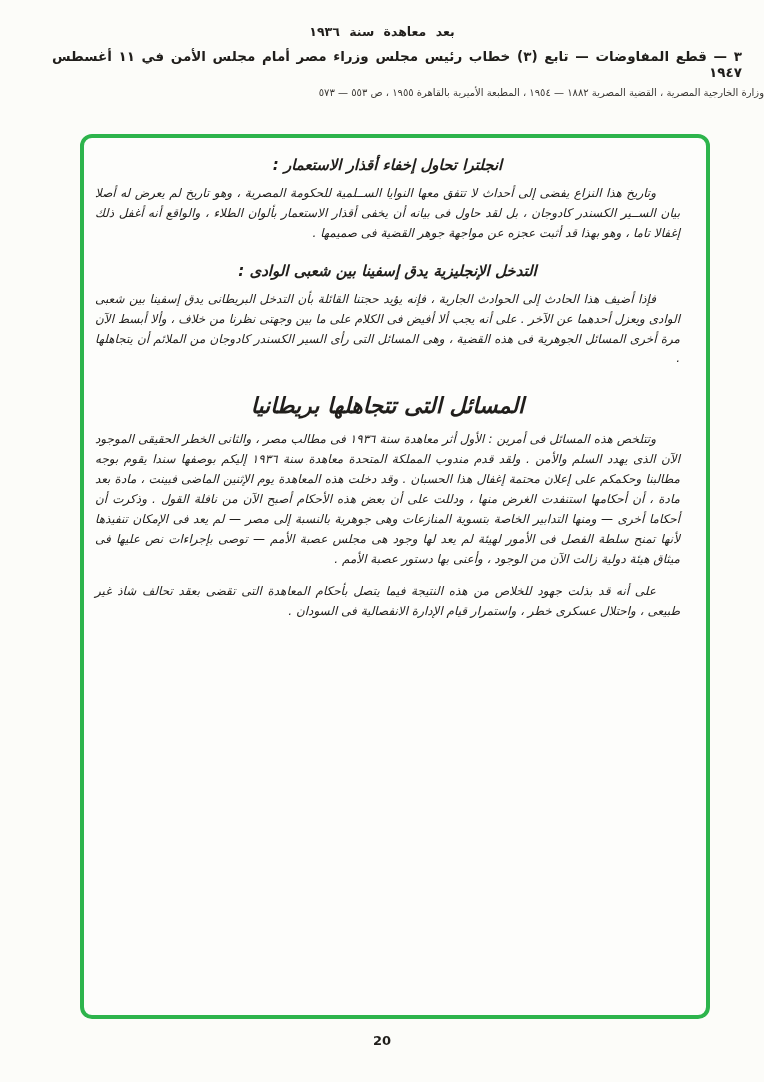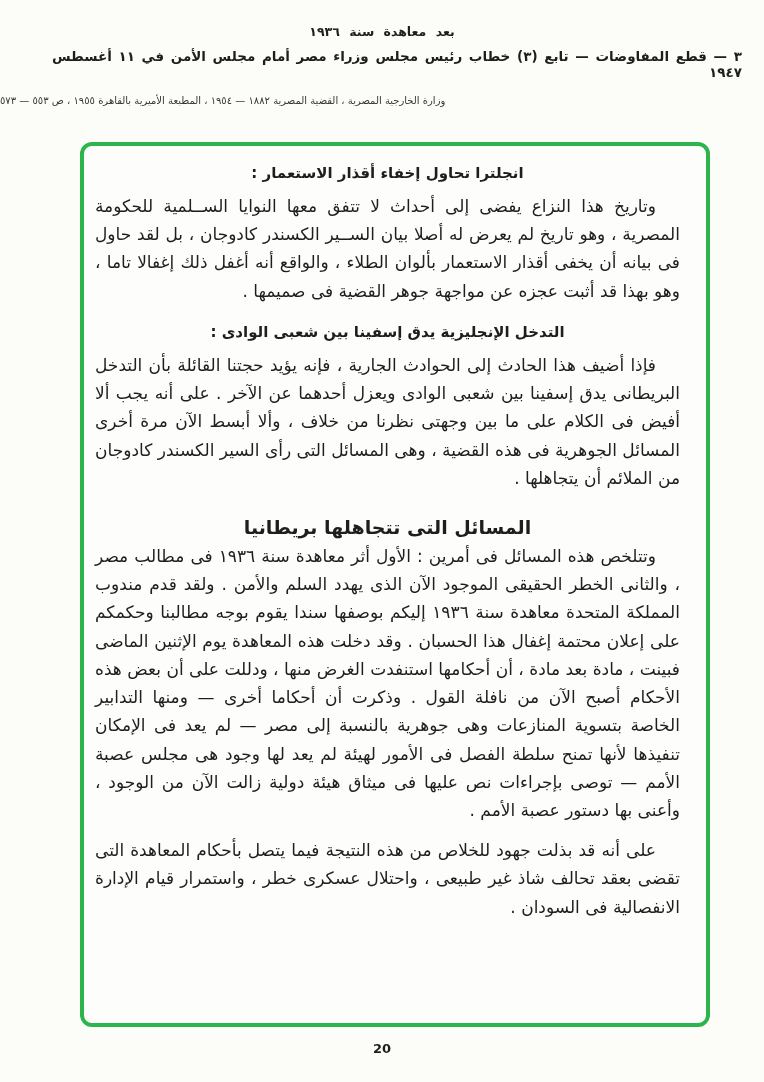--- a/index.html
+++ b/index.html
@@ -22,48 +22,49 @@
     word-spacing: 5px;
   }
   .doc-title {
     margin: 9px 22px 0 52px;
     font-size: 13.5px;
     font-weight: bold;
     text-align: justify;
     text-align-last: justify;
   }
   .source-line {
-    margin-top: 15px;
-    text-align: left;
+    margin-top: 7px;
+    text-align: right;
     font-size: 10px;
     color: #3a3733;
   }
 
   .content-box {
     margin: 36px 54px 0 80px;
     height: 885px;
     border: 4px solid var(--frame-green, #2db44c);
     border-radius: 12px;
     padding: 14px 26px 16px 11px;
     overflow: hidden;
     background: #fdfdfb;
+    font-style: italic;
   }
 
   .section-heading {
     text-align: center;
     font-weight: bold;
     font-size: 15px;
     margin: 18px 0 10px;
   }
   .section-heading.first { margin-top: 4px; }
-  .section-heading.big { font-size: 19px; margin: 24px 0 4px; }
+  .section-heading.big { font-size: 22px; margin: 24px 0 12px; }
 
   .para {
     margin: 4px 0 12px;
-    font-size: 17px;
+    font-size: 12px;
     line-height: 1.66;
     text-align: justify;
     text-indent: 24px;
   }
 
   .numbered-item {
     font-size: 16.5px;
     font-weight: bold;
     margin: 16px 28px 16px 0;
   }

